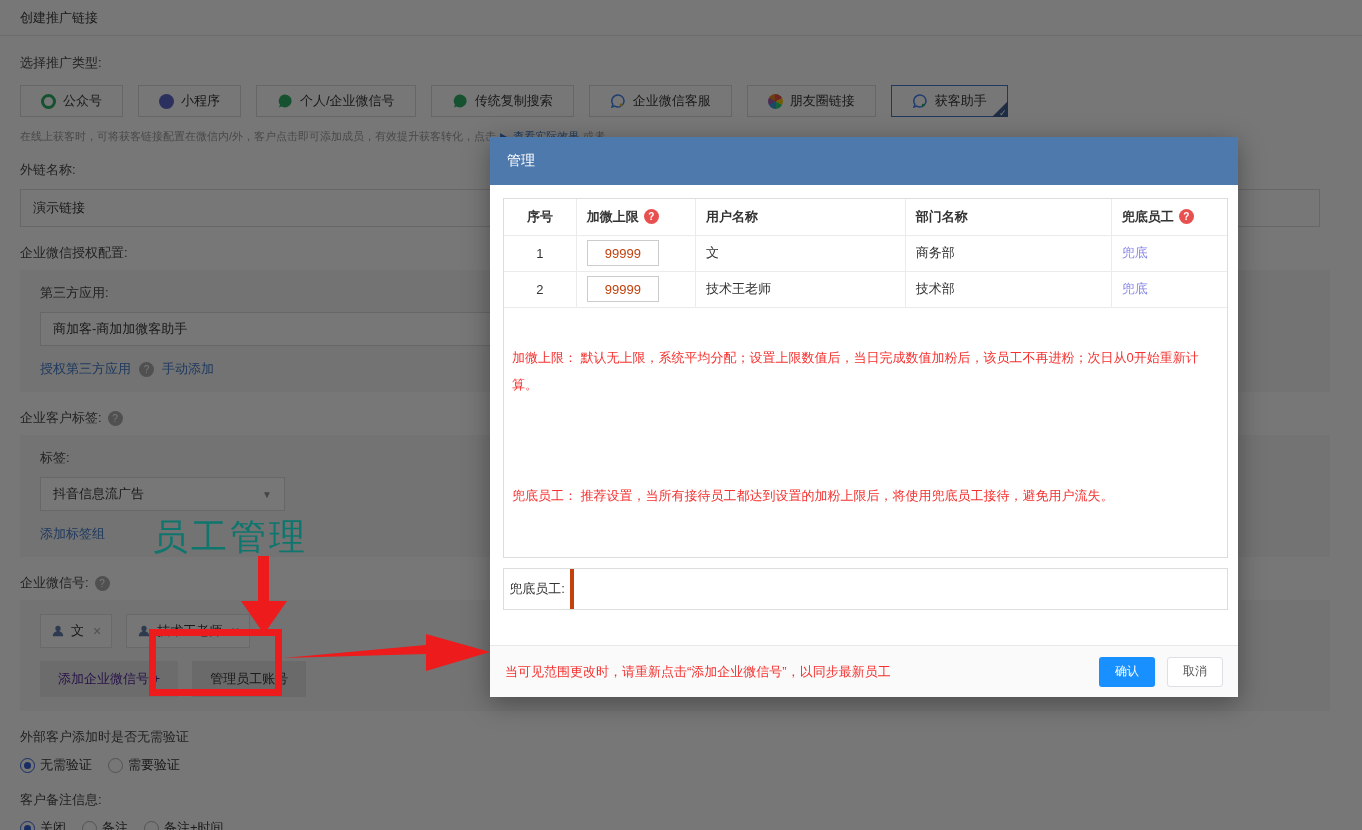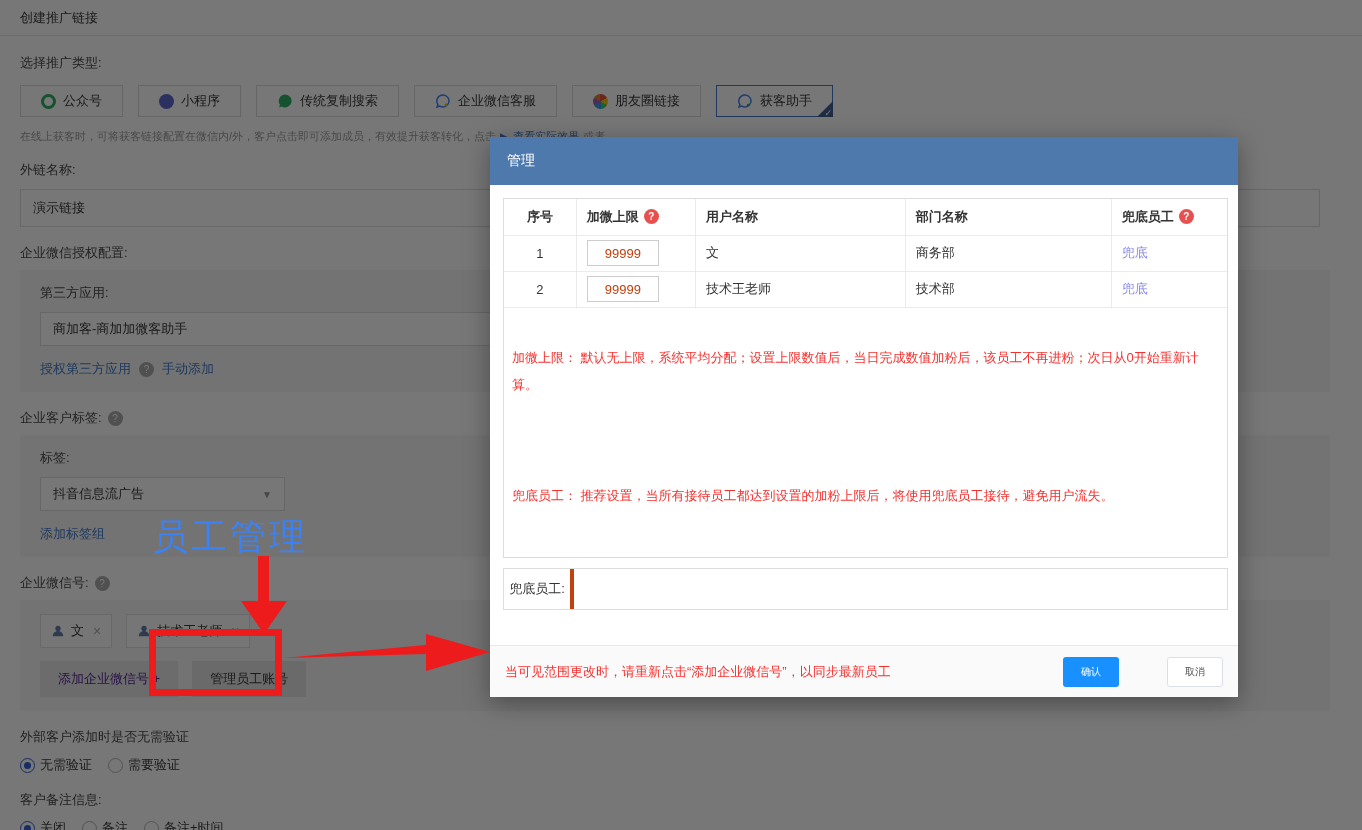--- a/index.html
+++ b/index.html
@@ -90,27 +90,27 @@
   .red-note.n2 { margin-top:84px; }
 
   .bottom-field { display:flex; border:1px solid #ddd; height:42px; margin-top:10px; width:725px; }
   .bf-label { width:70px; display:flex; align-items:center; justify-content:center;
     font-size:13px; color:#333; border-right:4px solid #c2410c; flex:none; }
   .bf-value { flex:1; background:#fff; }
 
   .modal-footer { position:absolute; left:0; right:0; bottom:0; height:52px; background:#fafafa;
     border-top:1px solid #e8e8e8; display:flex; align-items:center; padding:0 15px; }
   .footer-note { color:#f5302e; font-size:13px; flex:1; }
-  .btn { height:30px; min-width:56px; border-radius:3px; font-size:10px; cursor:pointer; padding:0 14px;margin-left:36px; }
+  .btn { height:30px; min-width:56px; border-radius:3px; font-size:12px; cursor:pointer; padding:0 14px; }
   .btn-primary { background:#1890ff; color:#fff; border:none; margin-right:12px; }
   .btn-plain { background:#fff; color:#555; border:1px solid #dcdfe6; }
 
   
   .anno { z-index:30; position:absolute; }
-  .anno-text { left:152px; top:513px; font-size:36px; color:#3b82f6; letter-spacing:3px; }
+  .anno-text { left:152px; top:513px; font-size:36px; color:#0f766e; letter-spacing:3px; }
   .anno-shaft { left:258px; top:556px; width:11px; height:47px; background:#ed1b1b; }
   .anno-head { left:241px; top:601px; width:0; height:0;
     border-left:23px solid transparent; border-right:23px solid transparent; border-top:33px solid #ed1b1b; }
   .anno-rect { left:149px; top:629px; width:133px; height:67px; border:7px solid #ed1b1b; }
   .anno-arrow-right { left:283px; top:630px; }
 </style>
 </head>
 <body>
 
 <div>
@@ -120,20 +120,28 @@
     <div class="flabel first">选择推广类型:</div>
 
     <div class="tabs">
       <div class="tab">
         <span class="icon-dot ic-ring-green"></span>
         <span>公众号</span>
       </div>
       <div class="tab">
         <span class="icon-dot ic-indigo"></span>
         <span>小程序</span>
+      </div>
+      <div class="tab">
+        <span class="svg-icon">
+          <svg width="16" height="16" viewBox="0 0 16 16">
+              <path d="M8 1.5a6.5 6.5 0 1 1-3.4 12L2 14.5l1-2.7A6.5 6.5 0 0 1 8 1.5z" fill="#28ad62"></path>
+            </svg>
+        </span>
+        <span>个人/企业微信号</span>
       </div>
       <div class="tab">
         <span class="svg-icon">
           <svg width="16" height="16" viewBox="0 0 16 16">
               <path d="M8 1.5a6.5 6.5 0 1 1-3.4 12L2 14.5l1-2.7A6.5 6.5 0 0 1 8 1.5z" fill="#28ad62"></path>
             </svg>
         </span>
         <span>传统复制搜索</span>
       </div>
       <div class="tab">

